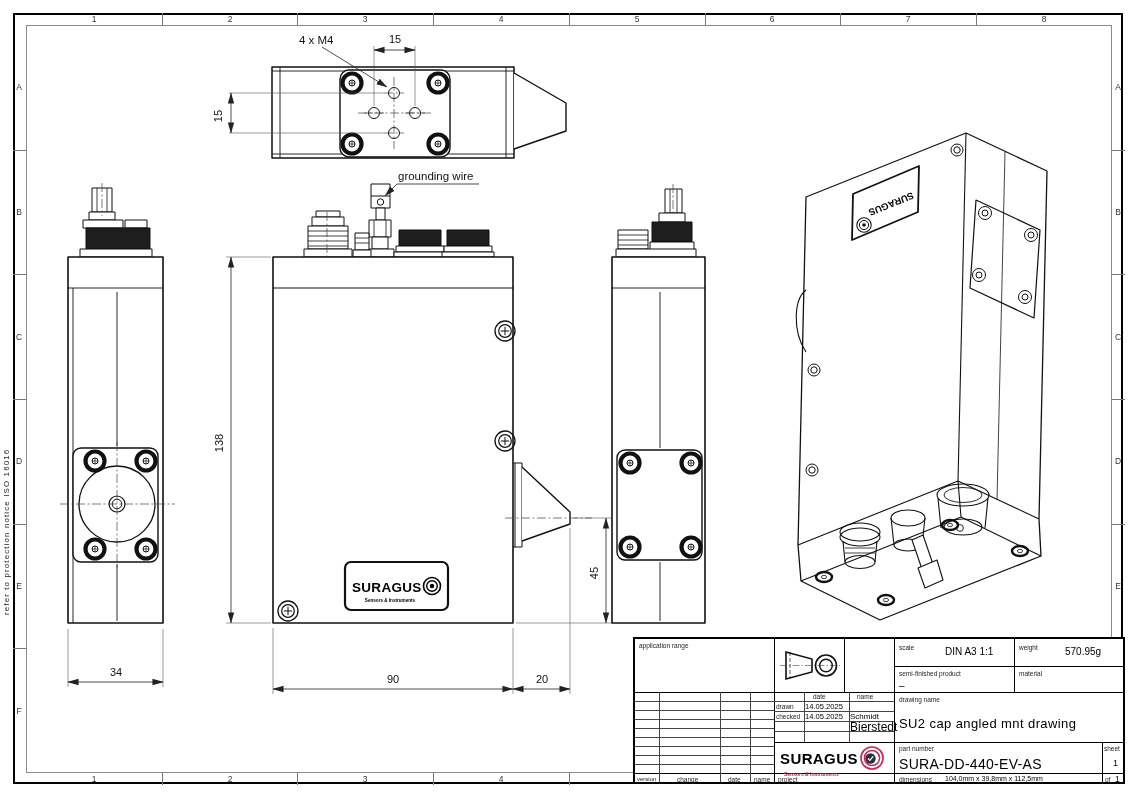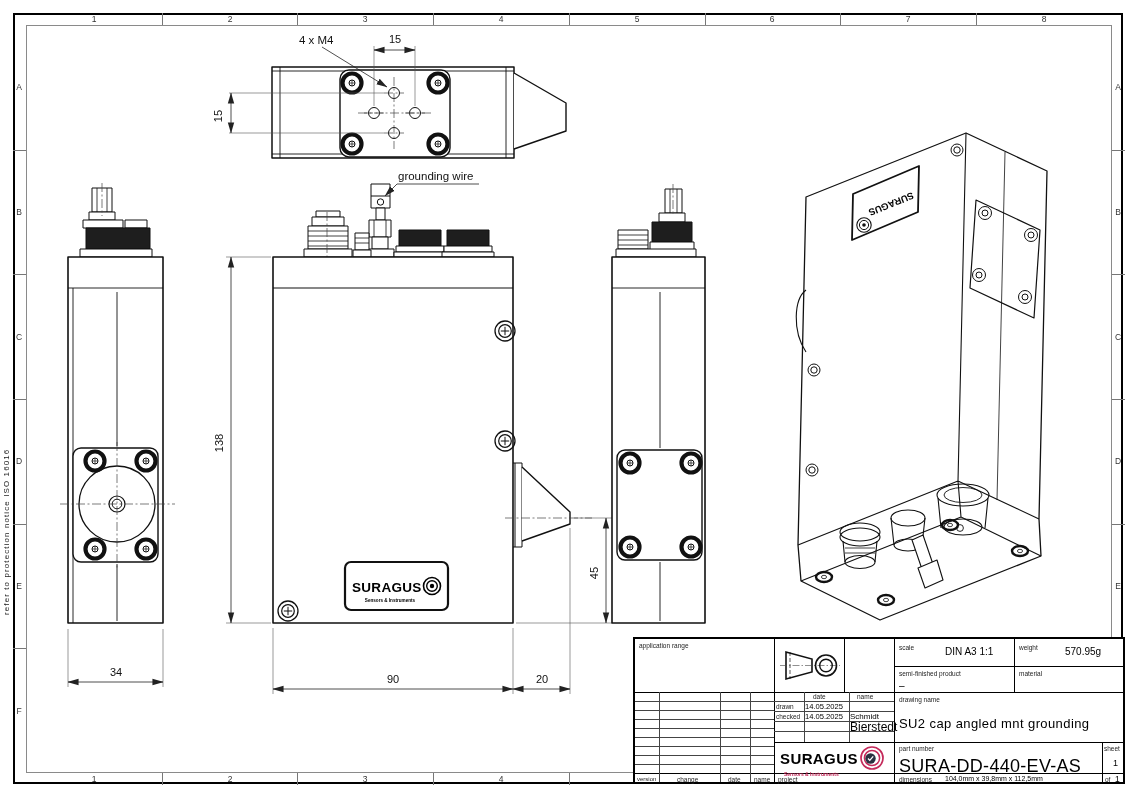--- a/index.html
+++ b/index.html
@@ -19,21 +19,21 @@
   .dimtxt{font-size:11px;fill:#111;}
   .calltxt{font-size:11.5px;fill:#111;}
   
   .tb{left:633px;top:637px;width:492px;height:147px;background:#fff;border:2px solid #000;box-sizing:border-box;}
   .tb .hl{position:absolute;background:#000;height:1px;}
   .tb .vl{position:absolute;background:#000;width:1px;}
   .tb .thl{position:absolute;background:#444;height:1px;}
   .tb .lab{position:absolute;font-size:6.5px;color:#222;white-space:nowrap;}
   .tb .val{position:absolute;font-size:10px;color:#000;white-space:nowrap;}
   .tb .big{font-size:13px;letter-spacing:0.4px;}
-  .tb .pn{font-size:18px;letter-spacing:0.3px;}
+  .tb .pn{font-size:14px;letter-spacing:0.3px;}
   .logo{display:flex;flex-direction:column;align-items:flex-start;line-height:1;}
   .logo-row{display:flex;align-items:center;gap:1px;}
   .logo-word{font-weight:bold;font-size:15px;letter-spacing:0.4px;color:#000;}
   .logo-tag{font-size:5px;font-weight:bold;margin-top:1px;margin-left:4px;}
 </style>
 </head>
 <body>
 
 <div class="sheet">
 
@@ -384,21 +384,21 @@
     <div class="lab" style="left:178px;top:54px">date</div>
     <div class="lab" style="left:222px;top:54px">name</div>
     <div class="lab" style="left:141px;top:64px">drawn</div>
     <div class="val" style="left:170px;top:63px;font-size:7.6px">14.05.2025</div>
     <div class="val" style="left:215px;top:81px;font-size:12px">Bierstedt</div>
     <div class="lab" style="left:141px;top:74px">checked</div>
     <div class="val" style="left:170px;top:73px;font-size:7.6px">14.05.2025</div>
     <div class="val" style="left:215px;top:73px;font-size:8px">Schmidt</div>
 
     <div class="lab" style="left:264px;top:57px">drawing  name</div>
-    <div class="val big" style="left:264px;top:77px">SU2 cap angled mnt grounding</div>
+    <div class="val big" style="left:264px;top:77px">SU2 cap angled mnt drawing</div>
 
     <div class="abs" style="left:145px;top:106px">
       <div class="logo">
         <div class="logo-row">
           <span class="logo-word">SURAGUS</span>
           <svg width="26" height="26" viewBox="0 0 26 26">
             <circle cx="13" cy="13" r="11" fill="none" stroke="#c4295a" stroke-width="1.7"></circle>
             <circle cx="13" cy="13" r="7.6" fill="none" stroke="#c4295a" stroke-width="1.5"></circle>
             <circle cx="11.5" cy="13.5" r="5.2" fill="#2b3040"></circle>
             <path d="M9,13.5 l1.8,1.9 l3.4,-4" fill="none" stroke="#fff" stroke-width="1.3"></path>

